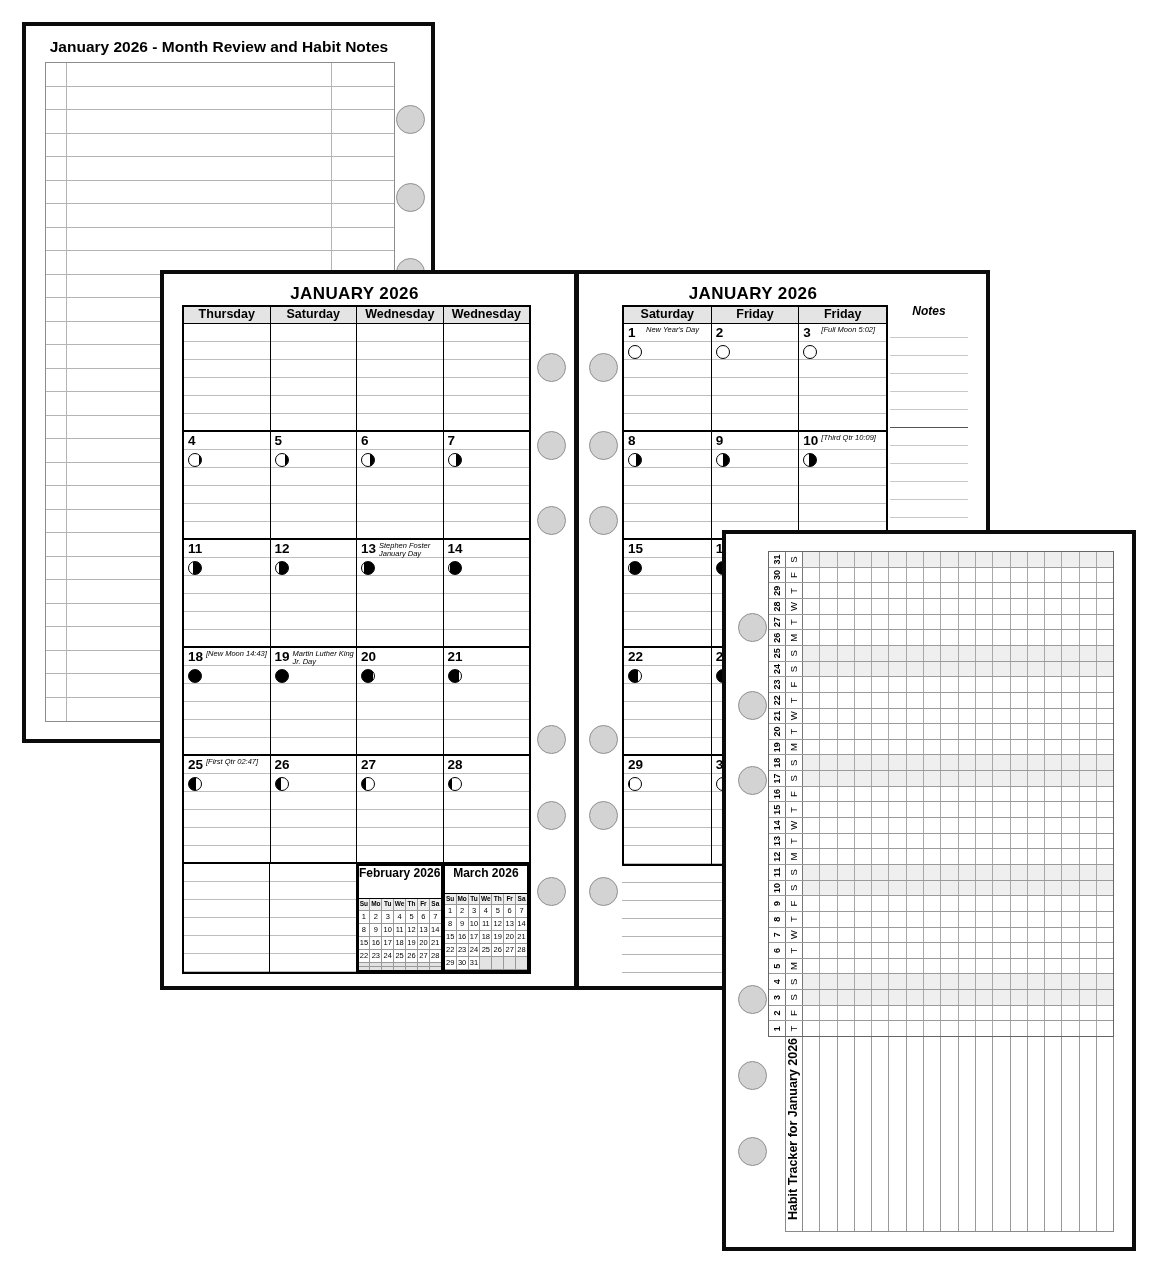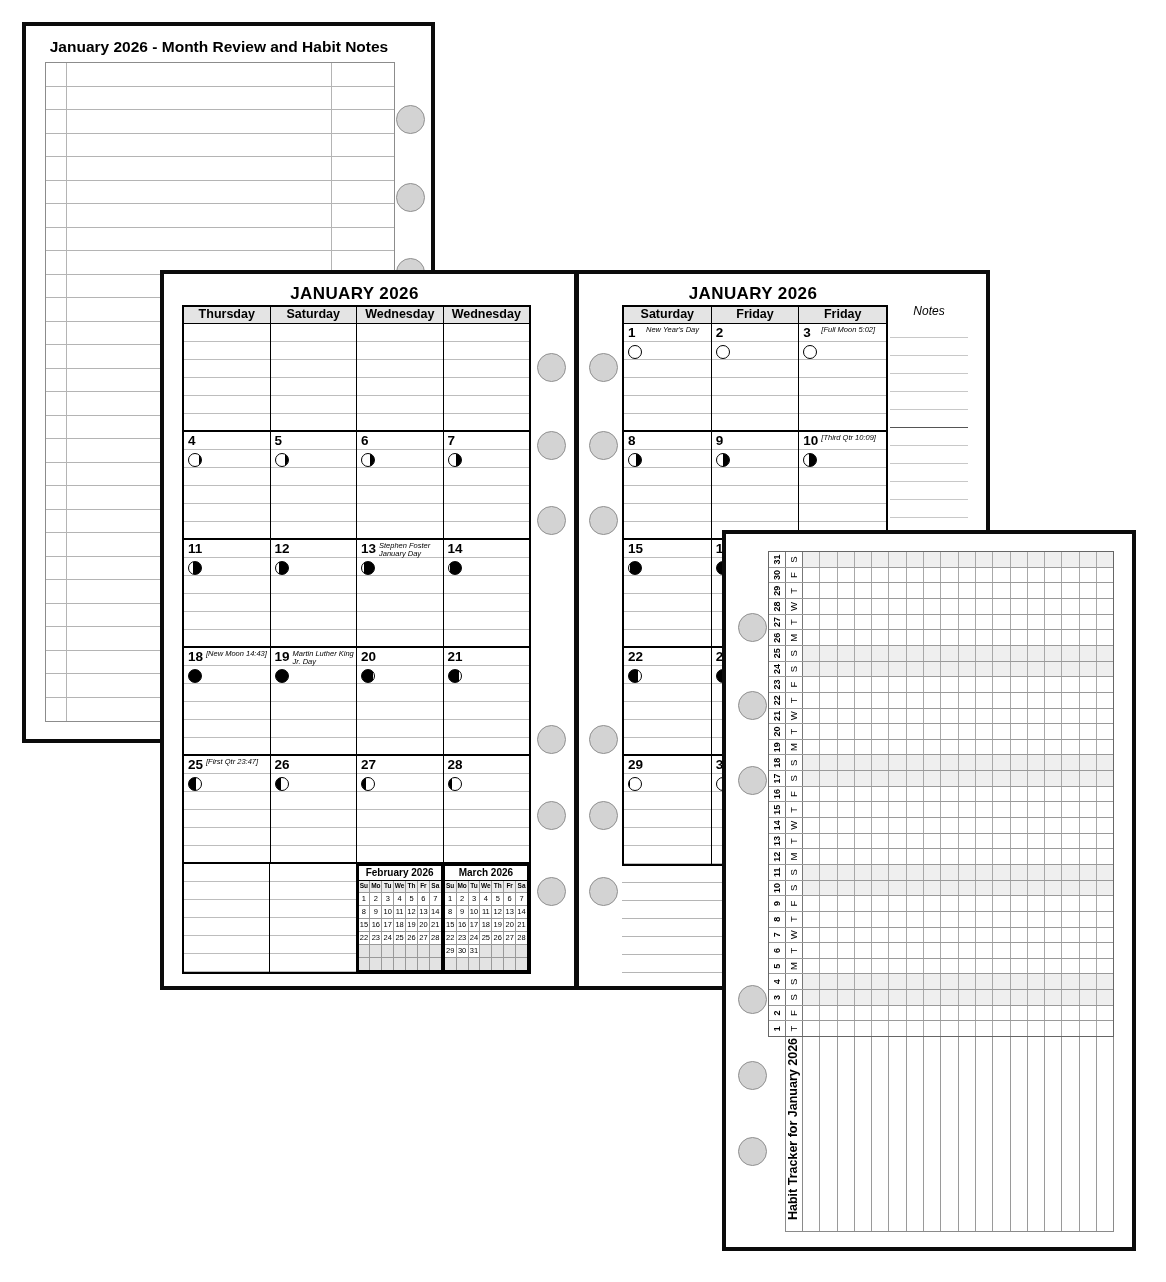--- a/index.html
+++ b/index.html
@@ -37,31 +37,31 @@
   .daycell{flex:1;position:relative;border-right:1px solid #000;box-sizing:border-box;
            background-image:repeating-linear-gradient(180deg,transparent 0 17px,#bdbdbd 17px 18px);}
   .daycell:last-child,.minis:last-child{border-right:none;}
   .daynum{position:absolute;top:1px;left:4px;font-weight:bold;font-size:13.5px;}
   .daynote{position:absolute;top:1.5px;left:22px;right:2px;font-size:7.5px;line-height:8.4px;
            font-style:italic;}
   .moon{position:absolute;top:21px;left:4px;width:12px;height:12px;border:1px solid #000;
         border-radius:50%;box-sizing:content-box;}
   .minis{flex:0 0 50%;display:flex;}
   .mini{flex:1;border:2px solid #000;display:flex;flex-direction:column;background:#fff;box-sizing:border-box;}
-  .mini-title{height:14px;font-weight:bold;font-size:10px;text-align:center;line-height:14px;}
+  .mini-title{height:32px;font-weight:bold;font-size:12px;text-align:center;line-height:14px;}
   .mini-dow{display:flex;height:11px;border-top:1px solid #000;}
   .mini-dow-cell{flex:1;font-weight:bold;font-size:6.5px;text-align:center;line-height:10px;
                  border-right:1px solid #999;background:#eee;}
   .mini-dow-cell:last-child{border-right:none;}
   .mini-row{display:flex;flex:1;border-top:1px solid #999;}
   .mini-cell{flex:1;font-size:7.5px;text-align:center;border-right:1px solid #999;line-height:12px;}
   .mini-cell:last-child{border-right:none;}
   .mini-cell.empty{background:#e3e3e3;}
   .notes-header{position:absolute;left:311px;top:30px;width:78px;text-align:center;
-                font-weight:normal;font-style:italic;font-size:12px;}
+                font-weight:bold;font-style:italic;font-size:12px;}
   .notes-lines{position:absolute;left:311px;top:46px;width:78px;}
   .nline{height:18px;border-bottom:1px solid #c8c8c8;box-sizing:border-box;}
   .nline.wk{border-bottom-color:#555;}
   .ruled{position:absolute;left:43px;top:591px;width:346px;}
   .ruled-row{height:18px;border-bottom:1px solid #b5b5b5;box-sizing:border-box;}
   
   .habit-rot{position:absolute;left:0;top:0;width:712px;height:406px;
              transform-origin:0 0;transform:rotate(-90deg) translateX(-712px);}
   .ht-grid{position:absolute;left:209px;top:42px;width:486px;height:346px;
            border:1px solid #666;display:flex;box-sizing:border-box;background:#fff;}
@@ -440,21 +440,21 @@
             <div class="moon" style="background: linear-gradient(90deg, rgb(0, 0, 0) 88%, rgb(255, 255, 255) 88%);"></div>
           </div>
           <div class="daycell">
             <div class="daynum">21</div>
             <div class="moon" style="background: linear-gradient(90deg, rgb(0, 0, 0) 80%, rgb(255, 255, 255) 80%);"></div>
           </div>
         </div>
         <div class="week">
           <div class="daycell">
             <div class="daynum">25</div>
-            <div class="daynote">[First Qtr 23:47]</div>
+            <div class="daynote">[First Qtr 02:47]</div>
             <div class="moon" style="background: linear-gradient(90deg, rgb(0, 0, 0) 56%, rgb(255, 255, 255) 56%);"></div>
           </div>
           <div class="daycell">
             <div class="daynum">26</div>
             <div class="moon" style="background: linear-gradient(90deg, rgb(0, 0, 0) 42%, rgb(255, 255, 255) 42%);"></div>
           </div>
           <div class="daycell">
             <div class="daynum">27</div>
             <div class="moon" style="background: linear-gradient(90deg, rgb(0, 0, 0) 32%, rgb(255, 255, 255) 32%);"></div>
           </div>

